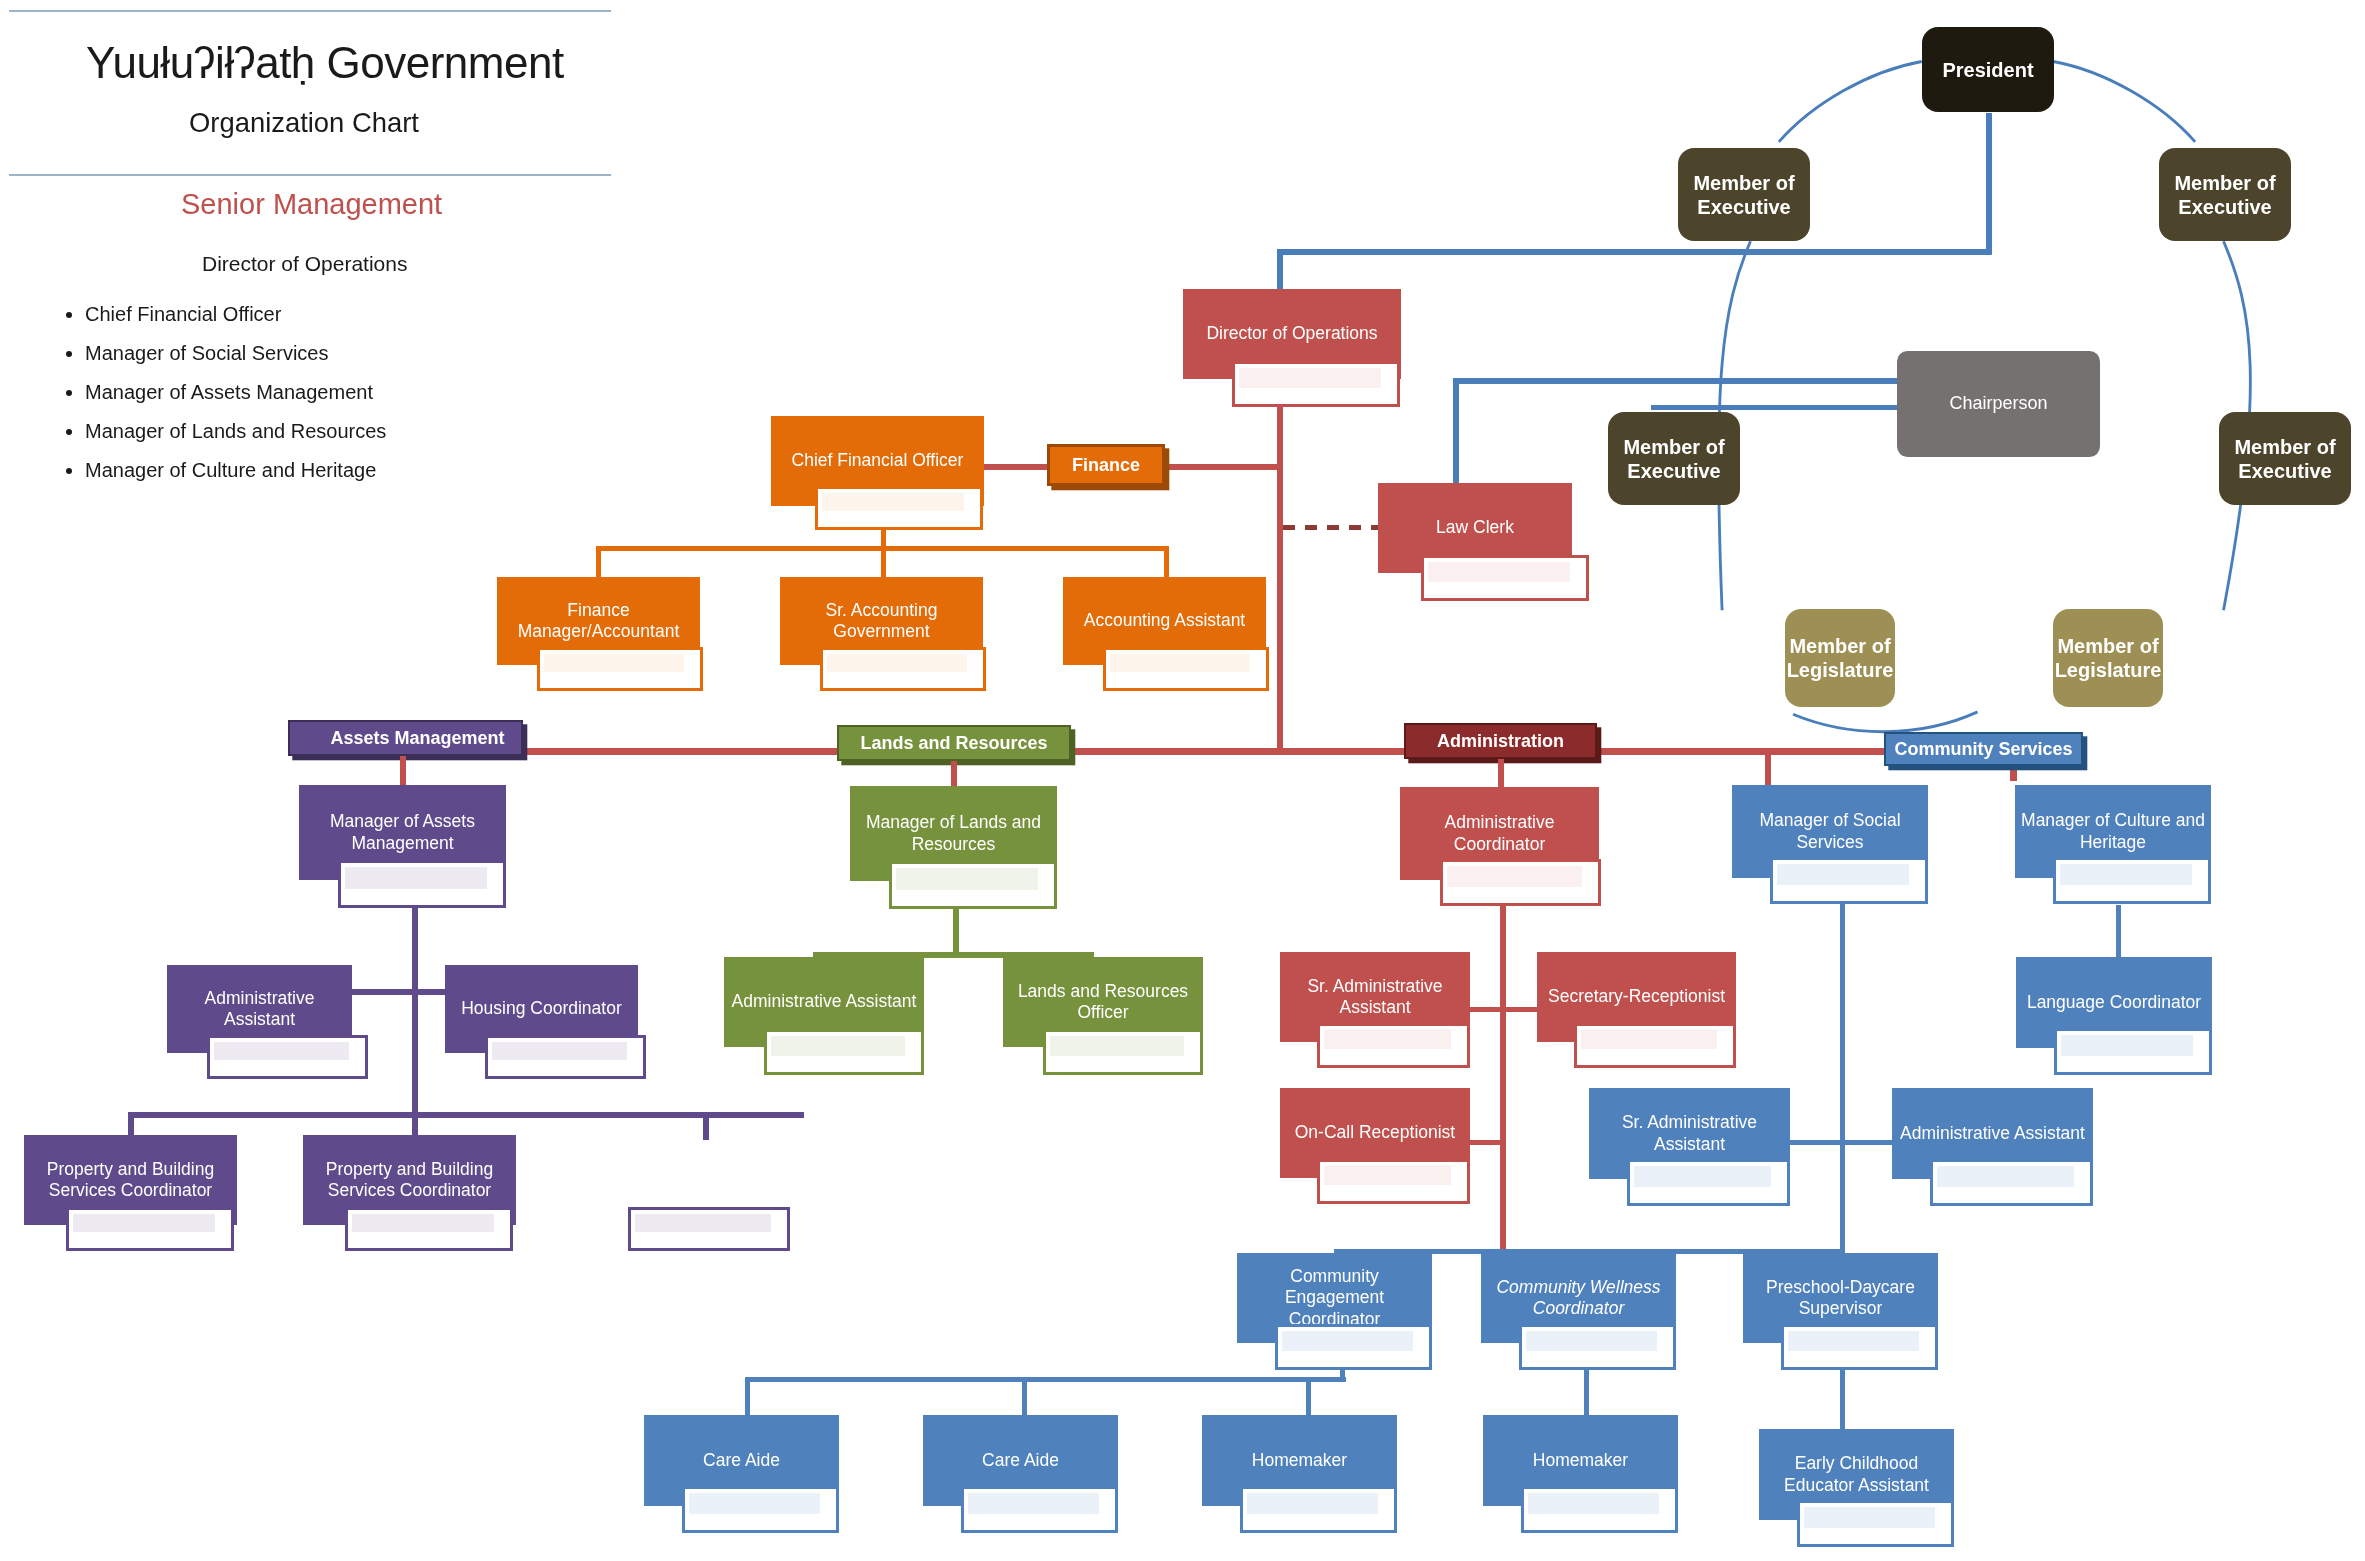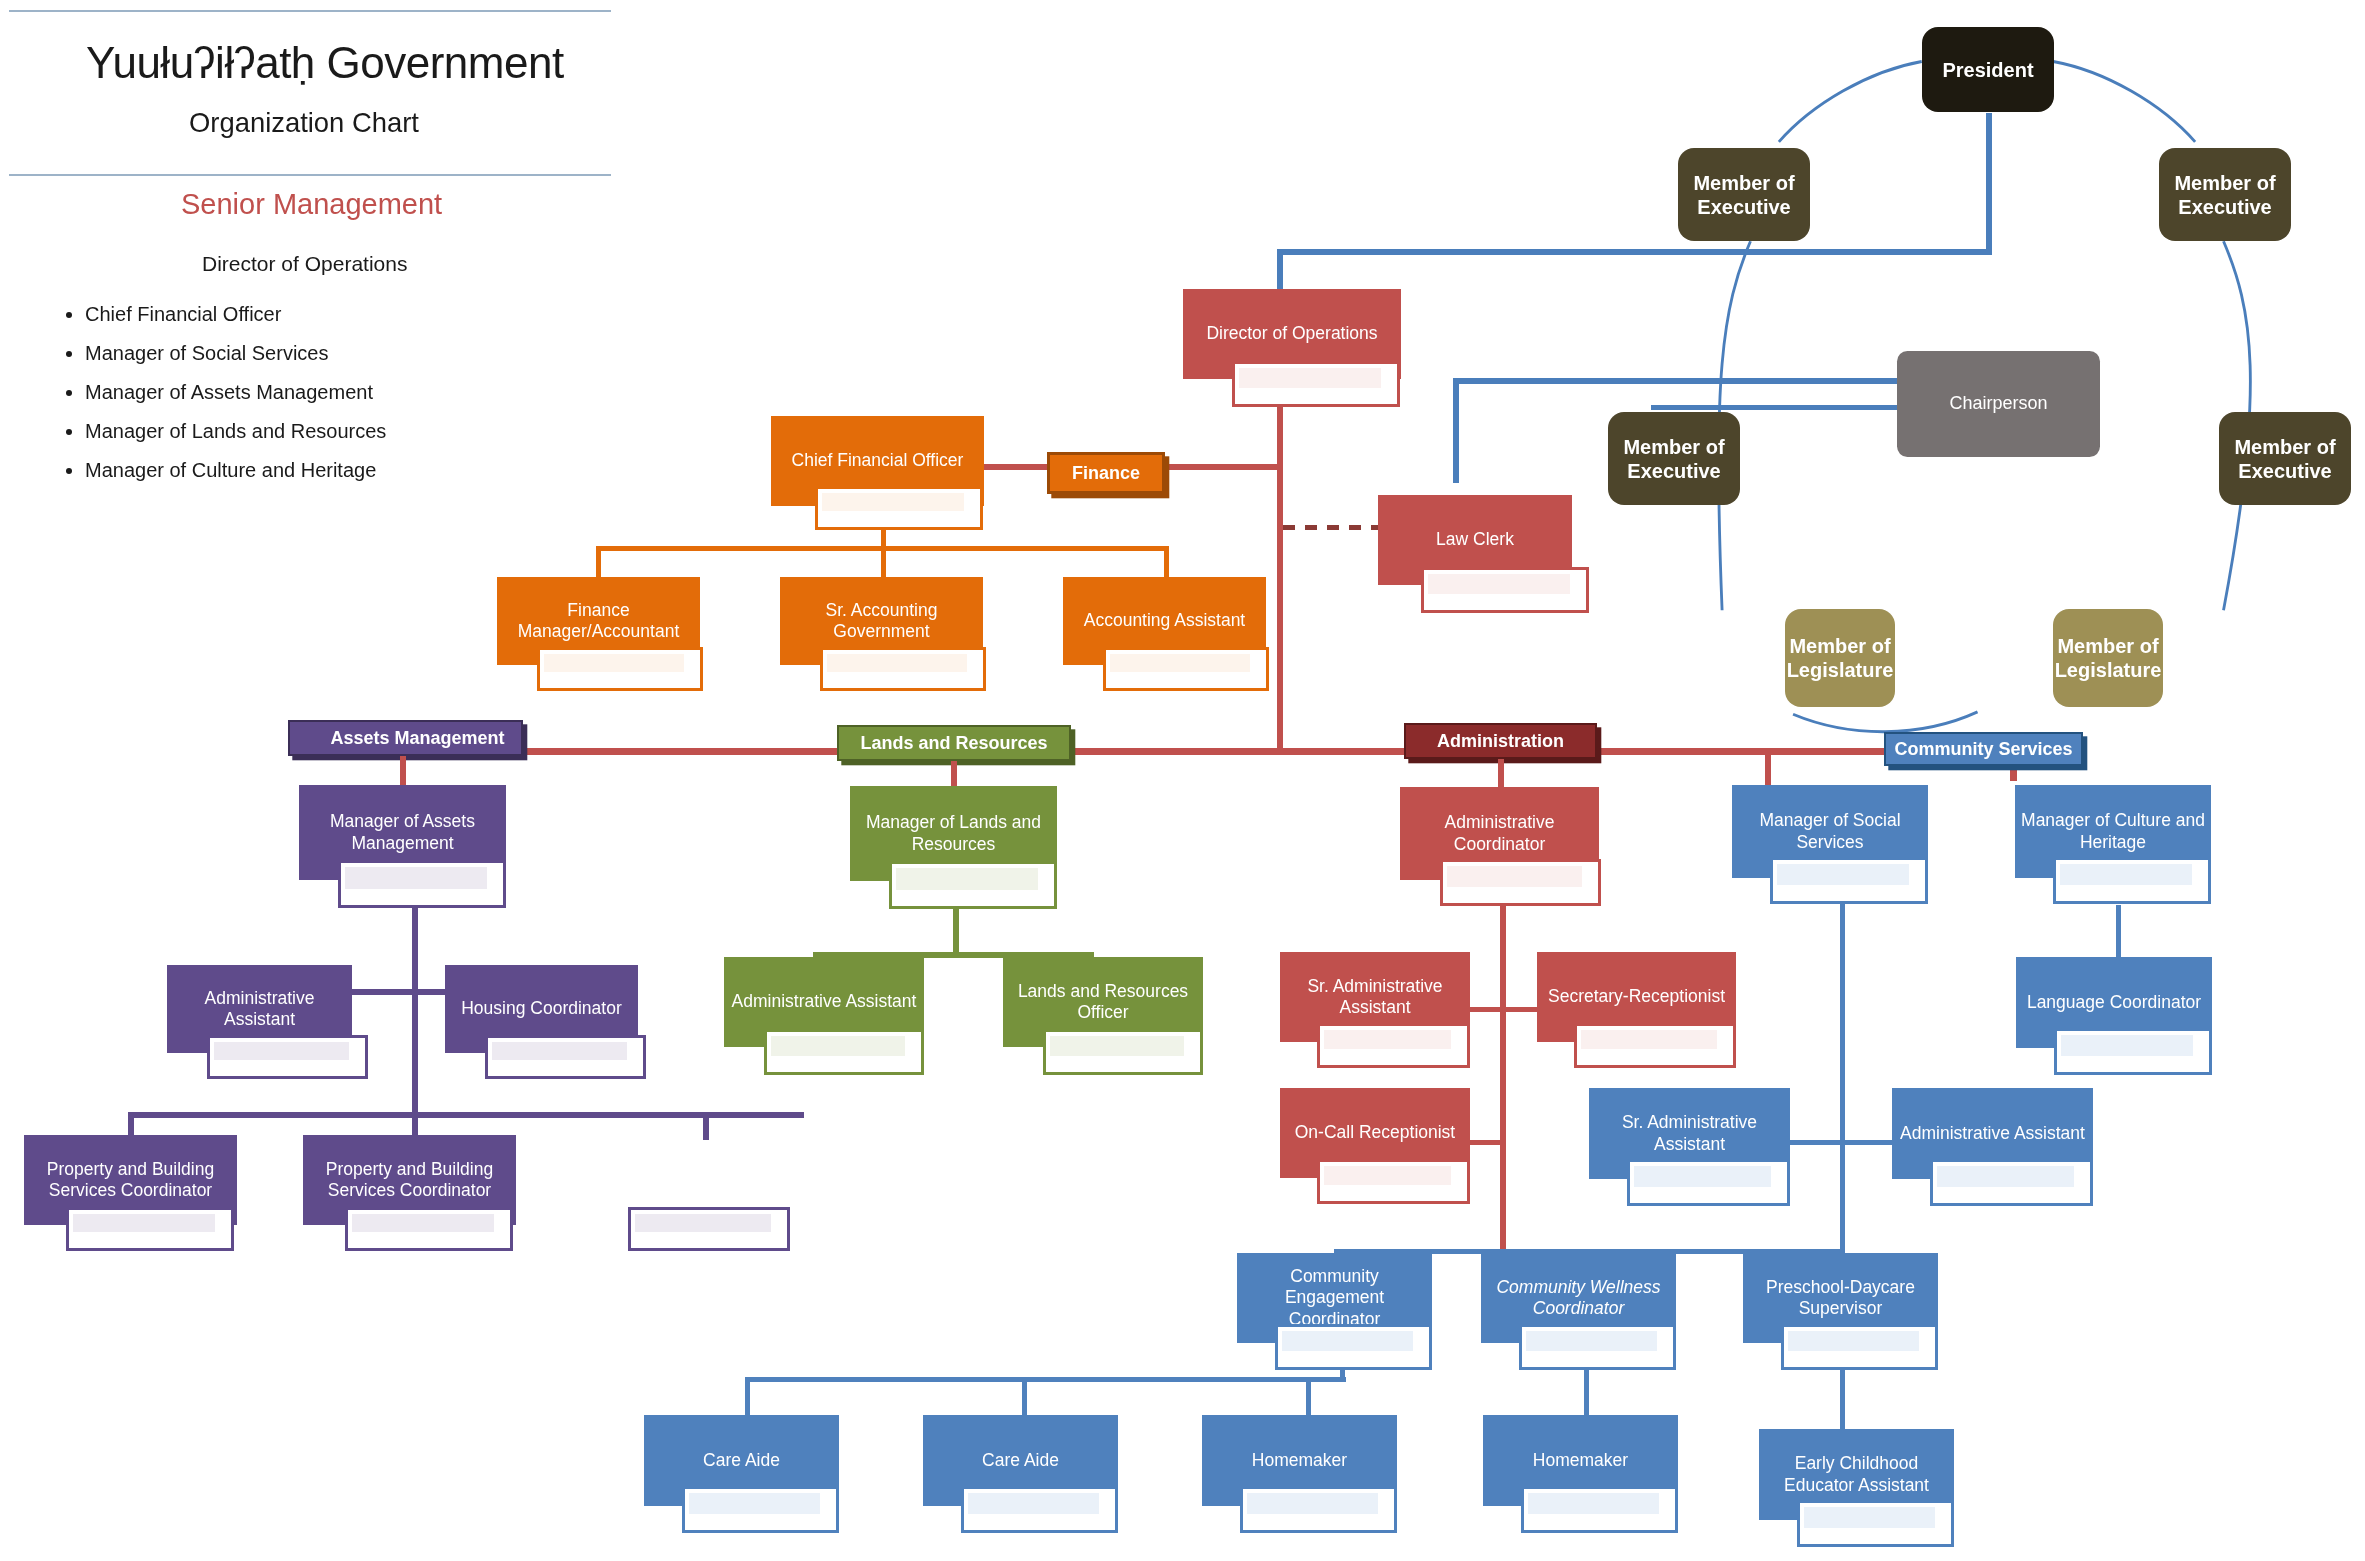--- a/index.html
+++ b/index.html
@@ -138,30 +138,30 @@
         <i></i>
       </div>
   </div>
 
   <div class="ln ln-red" style="left:1277px;top:407px;width:5.7px;height:345px;"></div>
 
   <div class="ln ln-red" style="left:937px;top:464px;width:345px;height:5.7px;"></div>
 
   <div class="dotline" style="left:1283px;top:525px;width:95px;"></div>
 
-  <div class="card c-red" style="left:1378px;top:483px;width:194px;height:94px;margin-top:12px;">
+  <div class="card c-red" style="left:1378px;top:483px;width:194px;height:94px;">
     <div class="body" style="width:194px;height:90px;">
       <span>Law Clerk</span>
     </div>
     <div class="plate" style="left:43px;top:72px;width:168px;height:46px;">
         <i></i>
       </div>
   </div>
 
-  <div class="dept d-org" style="left:1047px;top:444px;width:118px;height:42px;margin-top:8px;">
+  <div class="dept d-org" style="left:1047px;top:444px;width:118px;height:42px;">
     <span>Finance</span>
   </div>
 
   <div class="card c-org" style="left:771px;top:416px;width:213px;height:114px;">
     <div class="body" style="width:213px;height:90px;">
       <span>Chief Financial Officer</span>
     </div>
     <div class="plate" style="left:44px;top:70px;width:168px;height:44px;">
         <i></i>
       </div>

